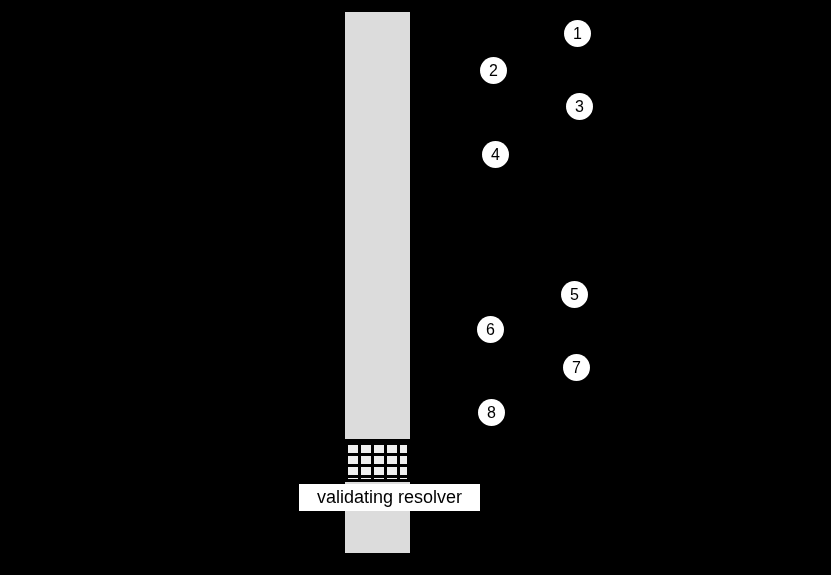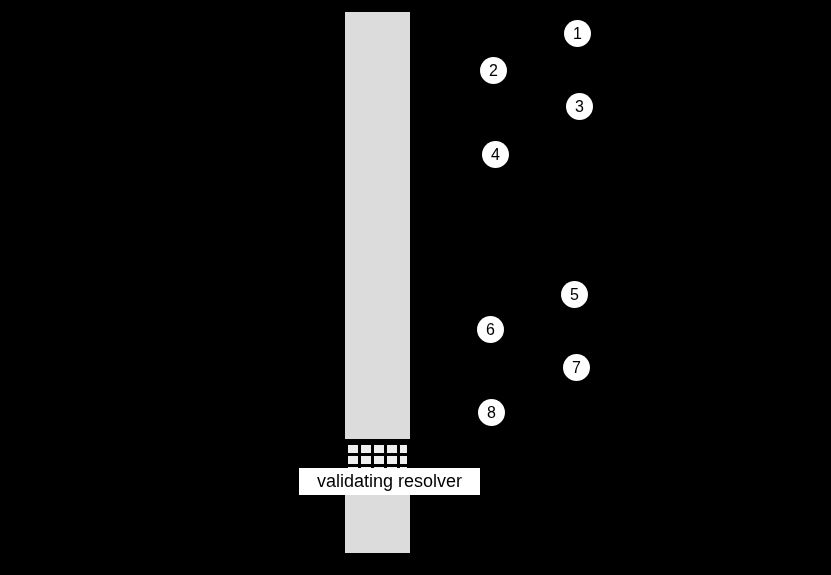--- a/index.html
+++ b/index.html
@@ -41,21 +41,21 @@
         repeating-linear-gradient(to right, #000 0 3px, transparent 3px 13px),
         repeating-linear-gradient(to bottom, #000 0 3px, transparent 3px 11px);
       border-top: 3px solid #000;
       border-bottom: 3px solid #000;
       border-right: 3px solid #000;
     }
     
     .label-box {
       position: absolute;
       left: 299px;
-      top: 468px;
+      top: 484px;
       width: 181px;
       height: 27px;
       background: #ffffff;
       color: #000000;
       font-size: 18px;
       line-height: 27px;
       text-align: center;
       white-space: nowrap;
     }
     

